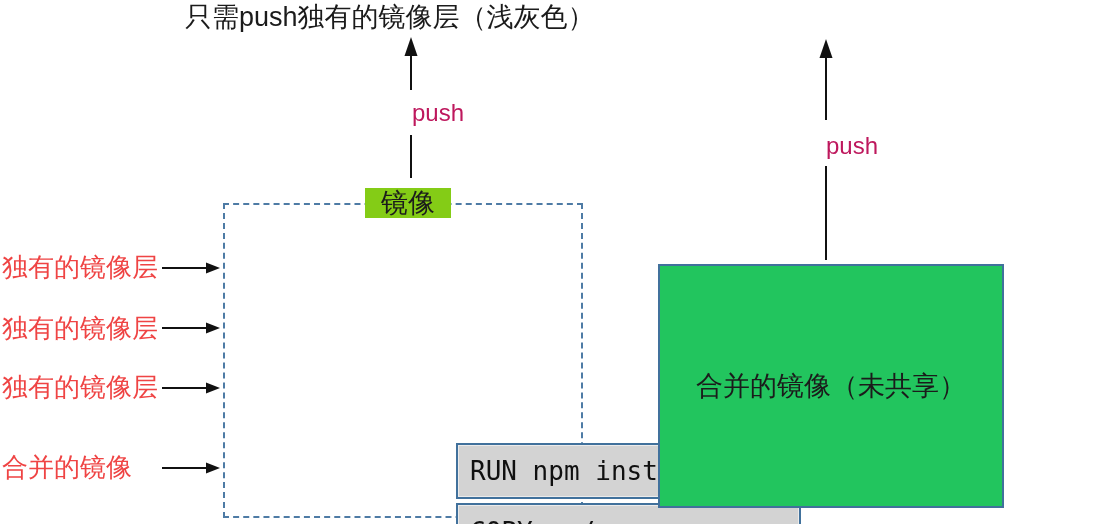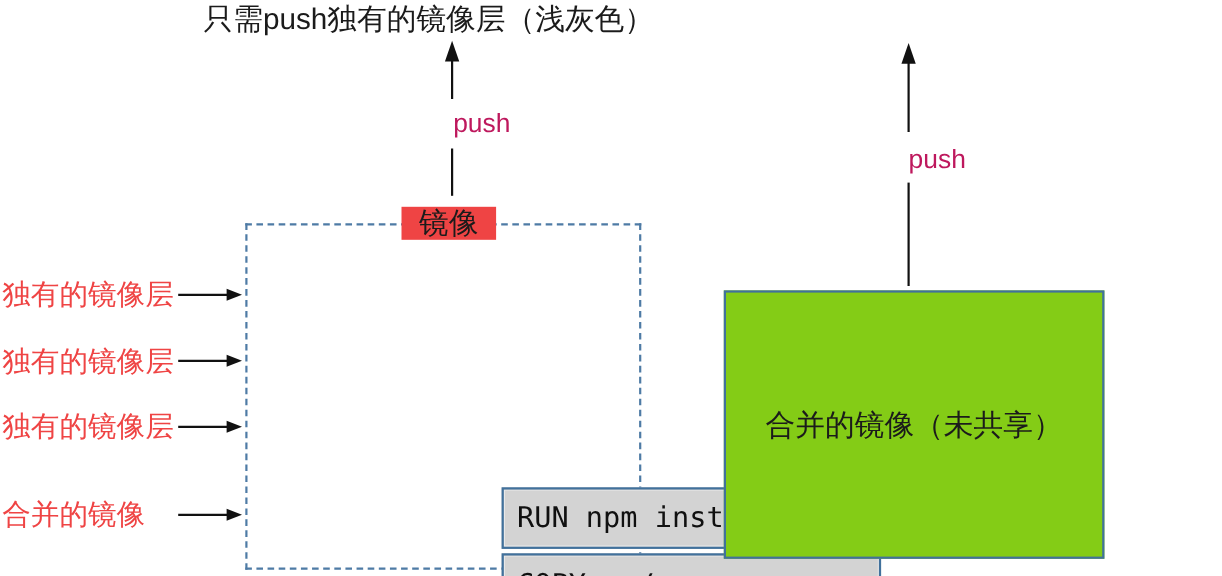--- a/index.html
+++ b/index.html
@@ -33,21 +33,21 @@
     left:223px;top:203px;
     width:360px;height:315px;
     border:2px dashed #4e7ba5;
     box-sizing:border-box;
     background:#ffffff;
   }
   .box-label{
     position:absolute;
     left:408px;top:203px;
     transform:translate(-50%,-50%);
-    background:#ef4444;
+    background:#84cc16;
     padding:0 16px;
     font-size:27px;line-height:30px;
     color:#1b1b1b;white-space:nowrap;
   }
   .layer{
     position:absolute;
     left:231px;width:345px;
     box-sizing:border-box;
     border:2px solid #41719c;
   }
@@ -70,21 +70,21 @@
   }
   .side-label.sl1{top:253px;}
   .side-label.sl2{top:314px;}
   .side-label.sl3{top:373px;}
   .side-label.sl4{top:453px;}
   .merged-box{
     position:absolute;
     left:658px;top:264px;
     width:346px;height:244px;
     box-sizing:border-box;
-    background:#84cc16;
+    background:#22c55e;
     border:2px solid #41719c;
     display:flex;align-items:center;justify-content:center;
   }
   .merged-box span{
     font-size:27px;color:#1b1b1b;white-space:nowrap;
   }
 </style>
 </head>
 <body>
 

